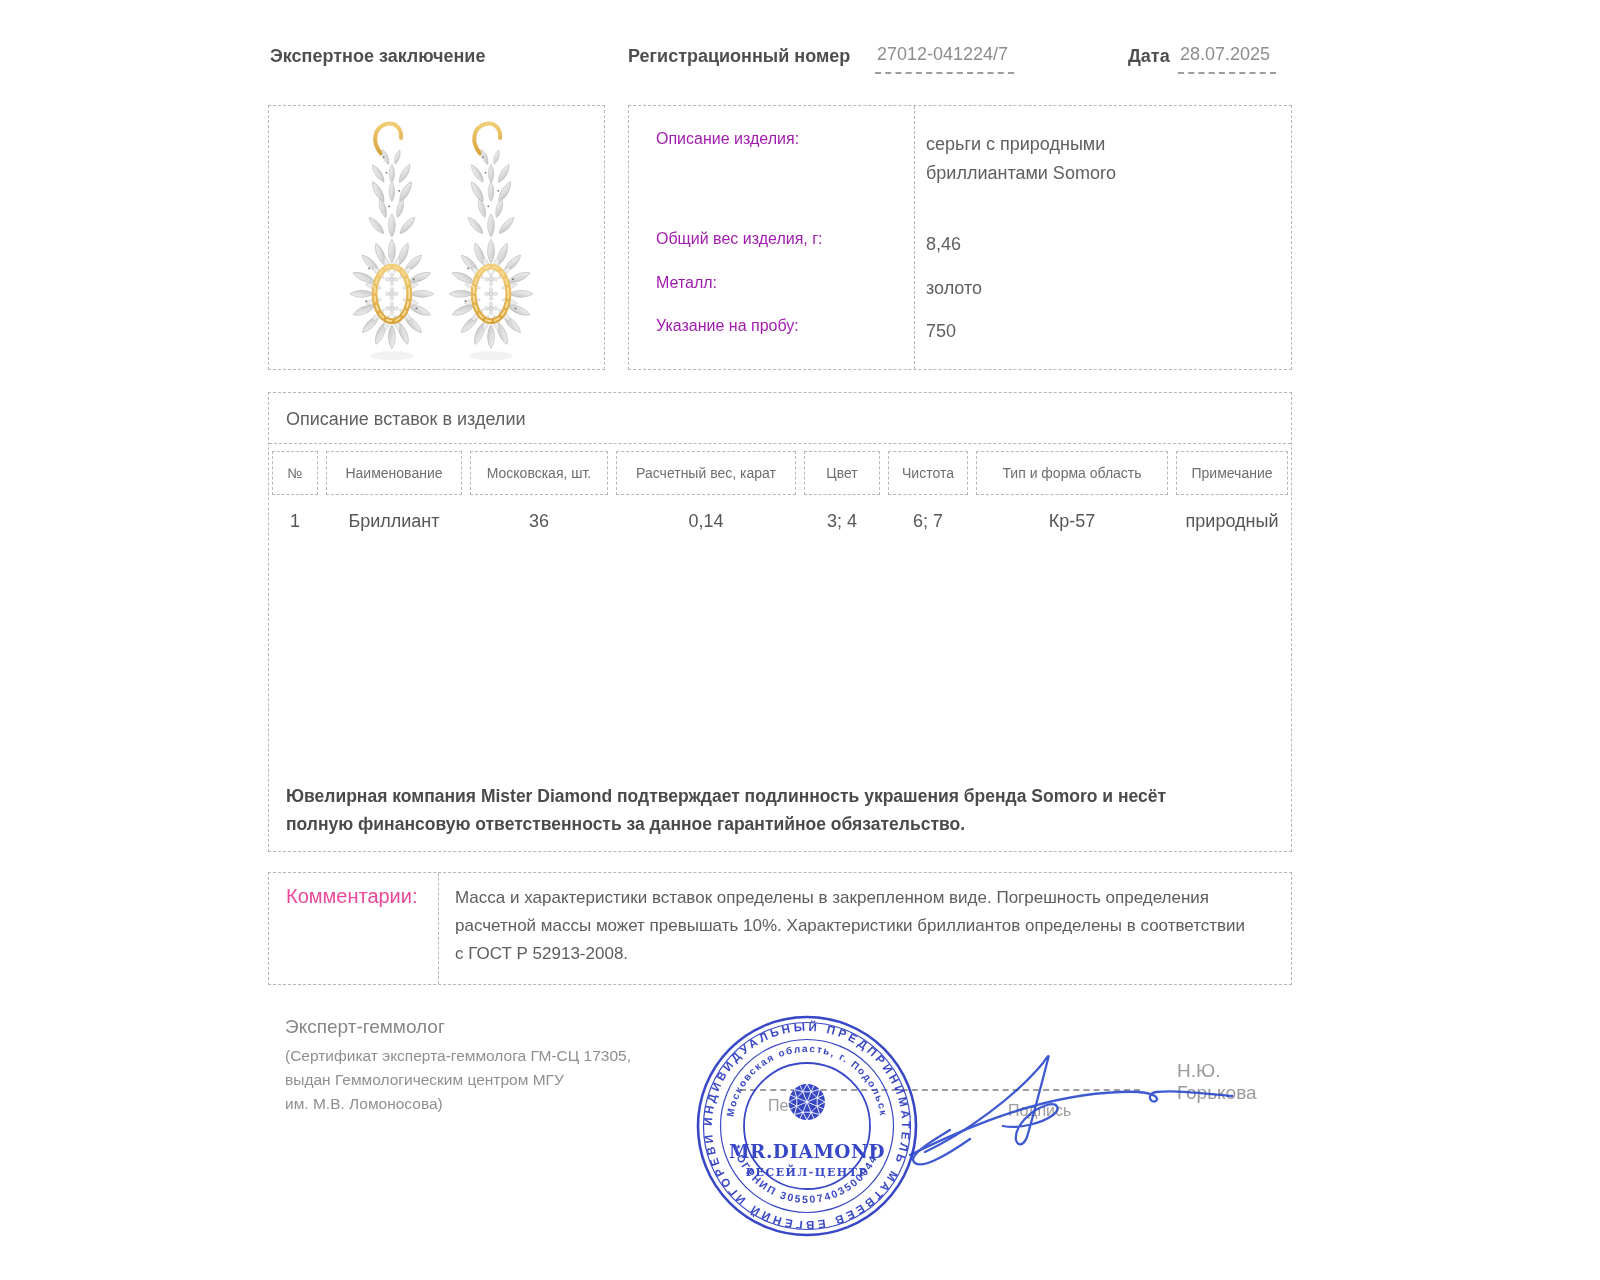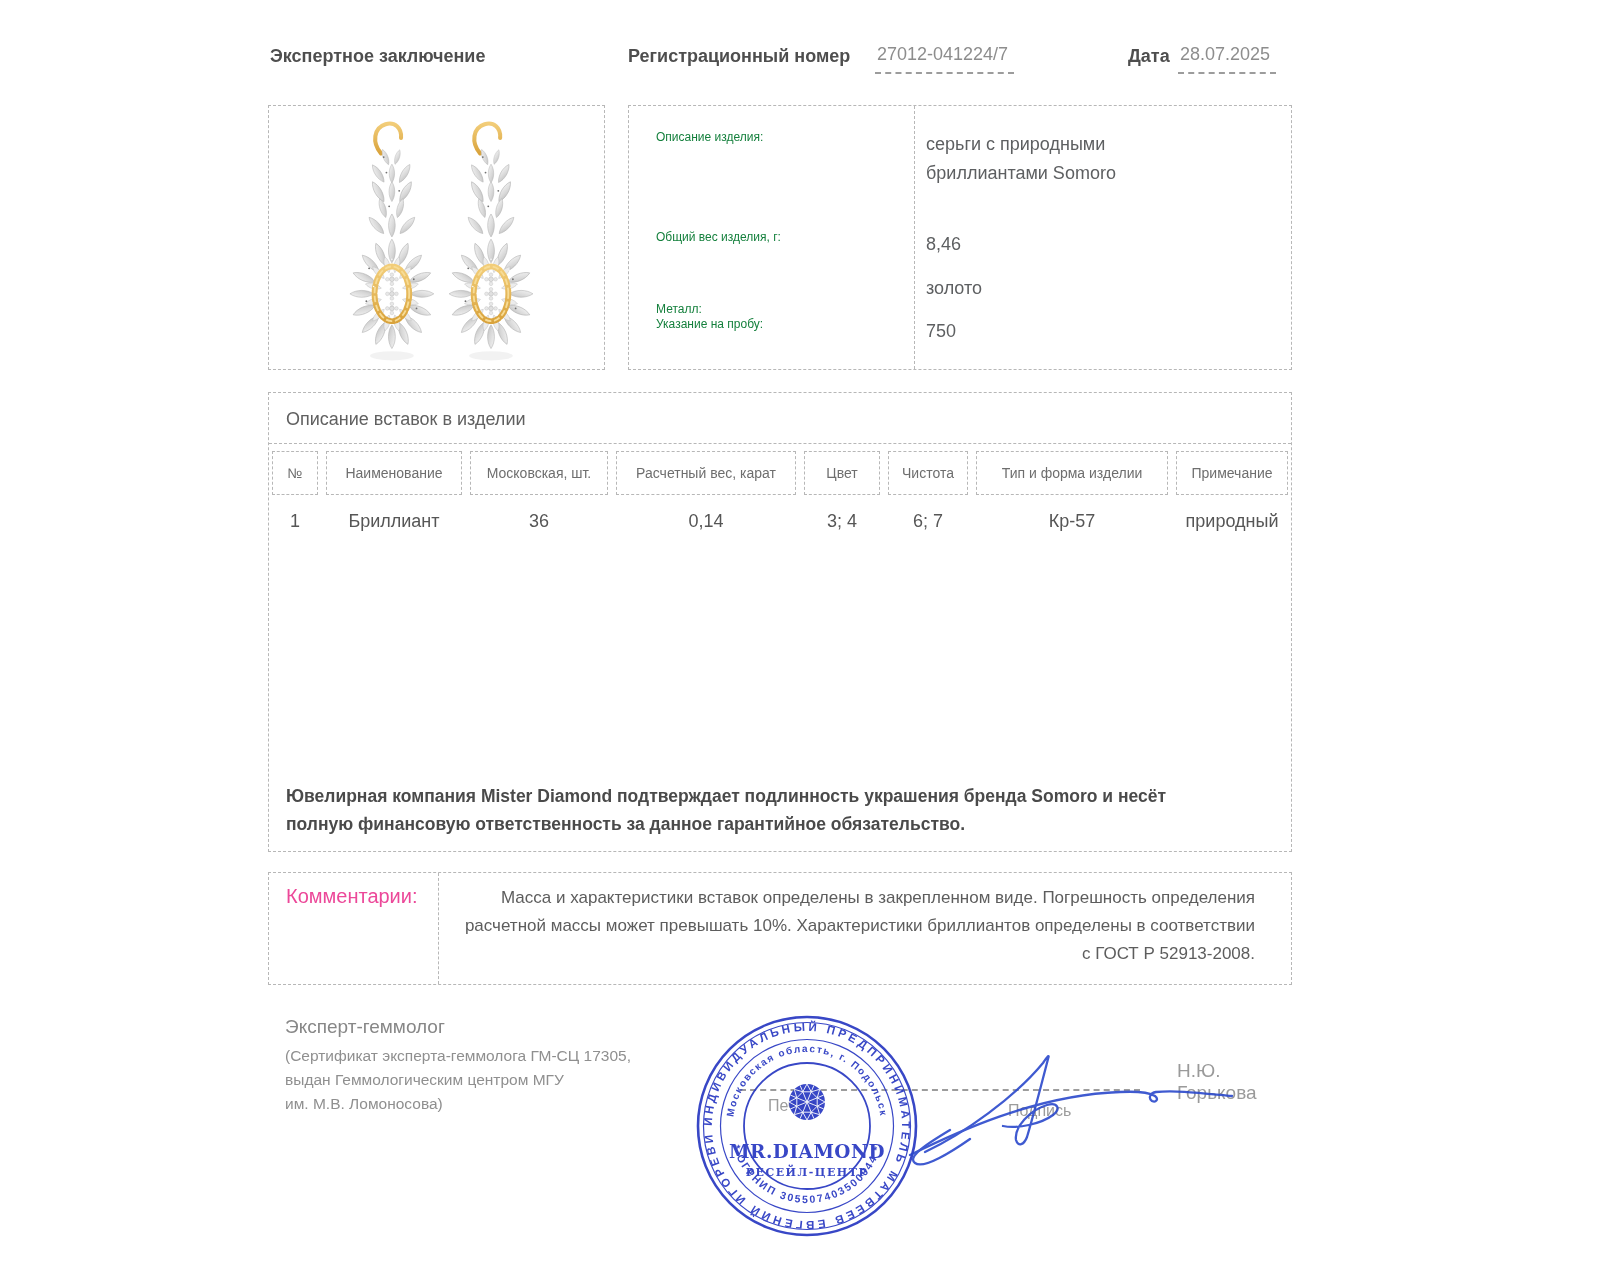--- a/index.html
+++ b/index.html
@@ -9,34 +9,34 @@
   }
   .abs{position:absolute;}
   
   .hdr-label{font-size:18px;font-weight:bold;color:#4e4e4e;}
   .hdr-value{font-size:18px;color:#8d8d8d;}
   .dash-underline{display:inline-block;border-bottom:2px dashed #9c9c9c;padding:0 6px 7px 2px;}
   
   .dash-box{border:1.5px dashed #b7b7b7;box-sizing:border-box;background:#fff;}
   
   .info-divider{position:absolute;left:285px;top:0;bottom:0;border-left:1.5px dashed #b7b7b7;}
-  .info-label{position:absolute;left:27px;font-size:12px;color:#15803d;}
+  .info-label{position:absolute;left:27px;font-size:16px;color:#a21caf;}
   .info-value{position:absolute;left:297px;font-size:18px;color:#5d5f61;line-height:29px;}
   .w-narrow{width:300px;}
   
   .sec-title{height:50px;line-height:52px;padding-left:17px;font-size:18px;color:#606060;border-bottom:1.5px dashed #b7b7b7;}
   .tbl-head,.tbl-row{display:grid;grid-template-columns:46px 136px 138px 180px 76px 80px 192px auto;gap:8px;margin:0 3px;}
   .tbl-head{margin-top:7px;}
   .tbl-head .cell{border:1.5px dashed #b7b7b7;height:44px;display:flex;align-items:center;justify-content:center;text-align:center;font-size:14px;color:#6e6e6e;box-sizing:border-box;}
   .tbl-row .cell{padding-top:16px;text-align:center;font-size:18px;color:#565656;}
   .statement{margin-top:auto;padding:0 17px 13px;font-size:17.5px;font-weight:bold;color:#4a4a4a;line-height:28px;max-width:935px;}
   
   .comments{display:grid;grid-template-columns:170px 1fr;}
   .comments .lbl{padding:12px 0 0 17px;font-size:20px;color:#ec4899;border-right:1.5px dashed #b7b7b7;}
-  .comments .txt{padding:11px 18px 0 16px;font-size:17px;line-height:28px;color:#5d5d5d;max-width:800px;text-align:right;}
+  .comments .txt{padding:11px 18px 0 16px;font-size:17px;line-height:28px;color:#5d5d5d;max-width:800px;}
   
   .expert-title{font-size:19px;color:#878787;}
   .expert-cert{font-size:15.5px;line-height:24px;color:#8f8f8f;}
   .expert-name{font-size:19px;color:#9a9a9a;}
   .sign-line{width:400px;border-top:2px dashed #9c9c9c;}
   .sign-label{font-size:16px;color:#9c9c9c;}
   svg text{user-select:none;}
 </style>
 </head>
 <body>
@@ -216,36 +216,36 @@
         </g>
     </svg>
   </div>
 
   <div class="abs dash-box" style="left:628px;top:105px;width:664px;height:265px;">
     <div class="info-divider"></div>
     <div class="info-label" style="top:24px;">Описание изделия:</div>
     <div class="info-value w-narrow" style="top:24px;">серьги с природными бриллиантами Somoro</div>
     <div class="info-label" style="top:124px;">Общий вес изделия, г:</div>
     <div class="info-value" style="top:124px;">8,46</div>
-    <div class="info-label" style="top:168px;margin-top:28px;">Металл:</div>
+    <div class="info-label" style="top:168px;">Металл:</div>
     <div class="info-value" style="top:168px;">золото</div>
     <div class="info-label" style="top:211px;">Указание на пробу:</div>
     <div class="info-value" style="top:211px;">750</div>
   </div>
 
   <div class="abs dash-box" style="left:268px;top:392px;width:1024px;height:460px;display:flex;flex-direction:column;">
     <div class="sec-title">Описание вставок в изделии</div>
     <div class="tbl-head">
       <div class="cell">№</div>
       <div class="cell">Наименование</div>
       <div class="cell">Московская, шт.</div>
       <div class="cell">Расчетный вес, карат</div>
       <div class="cell">Цвет</div>
       <div class="cell">Чистота</div>
-      <div class="cell">Тип и форма изделии</div>
+      <div class="cell">Тип и форма область</div>
       <div class="cell">Примечание</div>
     </div>
     <div class="tbl-row">
       <div class="cell">1</div>
       <div class="cell">Бриллиант</div>
       <div class="cell">36</div>
       <div class="cell">0,14</div>
       <div class="cell">3; 4</div>
       <div class="cell">6; 7</div>
       <div class="cell">Кр-57</div>

